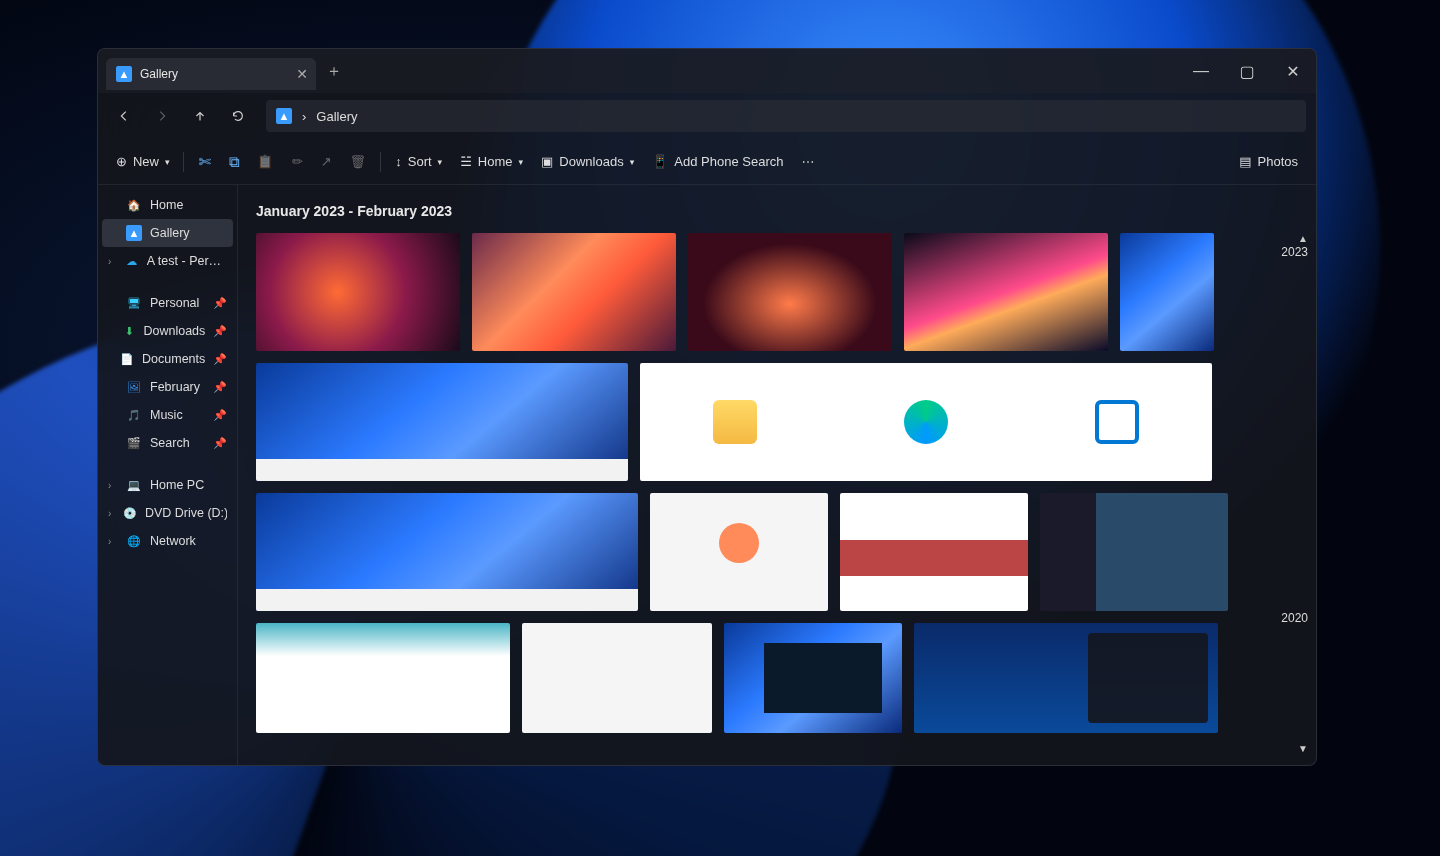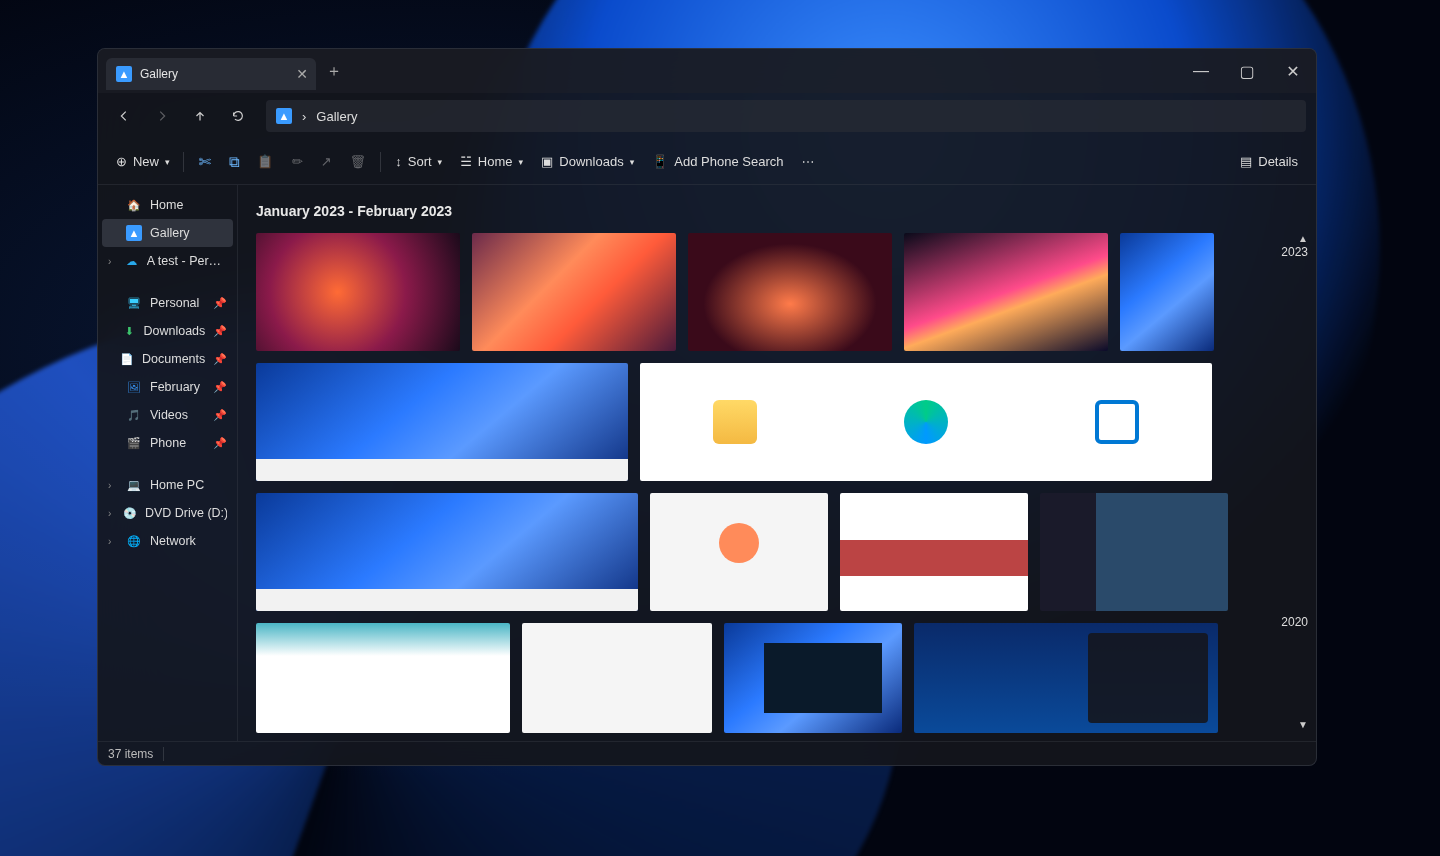--- a/index.html
+++ b/index.html
@@ -304,21 +304,21 @@
     <div class="tool-btn">
       <span>📱</span>
       <span>Add Phone Search</span>
     </div>
     <div class="tool-btn">
       <span>⋯</span>
     </div>
     <div class="tool-spacer"></div>
     <div class="tool-btn">
       <span>▤</span>
-      <span>Details</span>
+      <span>Photos</span>
     </div>
   </div>
 
   <div class="body">
 
     <div class="sidebar">
       <div class="side-item">
         <span class="chev"></span>
         <span class="side-icon" style="color:#ffb366">🏠</span>
         <span>Home</span>
@@ -356,27 +356,27 @@
       </div>
       <div class="side-item">
         <span class="chev"></span>
         <span class="side-icon" style="color:#3a9bff">🖼</span>
         <span>February</span>
         <span class="pin">📌</span>
       </div>
       <div class="side-item">
         <span class="chev"></span>
         <span class="side-icon" style="color:#ff7b4a">🎵</span>
-        <span>Videos</span>
+        <span>Music</span>
         <span class="pin">📌</span>
       </div>
       <div class="side-item">
         <span class="chev"></span>
         <span class="side-icon" style="color:#c44aff">🎬</span>
-        <span>Phone</span>
+        <span>Search</span>
         <span class="pin">📌</span>
       </div>
 
       <div class="side-group-gap"></div>
 
       <div class="side-item">
         <span class="chev">›</span>
         <span class="side-icon" style="color:#5ac8ff">💻</span>
         <span>Home PC</span>
       </div>
@@ -439,28 +439,24 @@
       </div>
 
       <div class="timeline">
         <div class="tl-mark" style="margin-top:40px;">
           <span class="tl-caret">▲</span>
         </div>
         <div class="tl-mark">
             <span>2023</span>
           </div>
         <div style="flex:1;"></div>
-        <div class="tl-mark" style="margin-bottom:88px;">
+        <div class="tl-mark" style="margin-bottom:116px;">
             <span>2020</span>
           </div>
         <div class="tl-mark" style="margin-bottom:10px;">
           <span class="tl-caret">▼</span>
         </div>
       </div>
     </div>
   </div>
 
-  <div class="statusbar">
-    <span>37 items</span>
-    <span class="stat-sep"></span>
-  </div>
 
 </div>
 
 </body></html>

